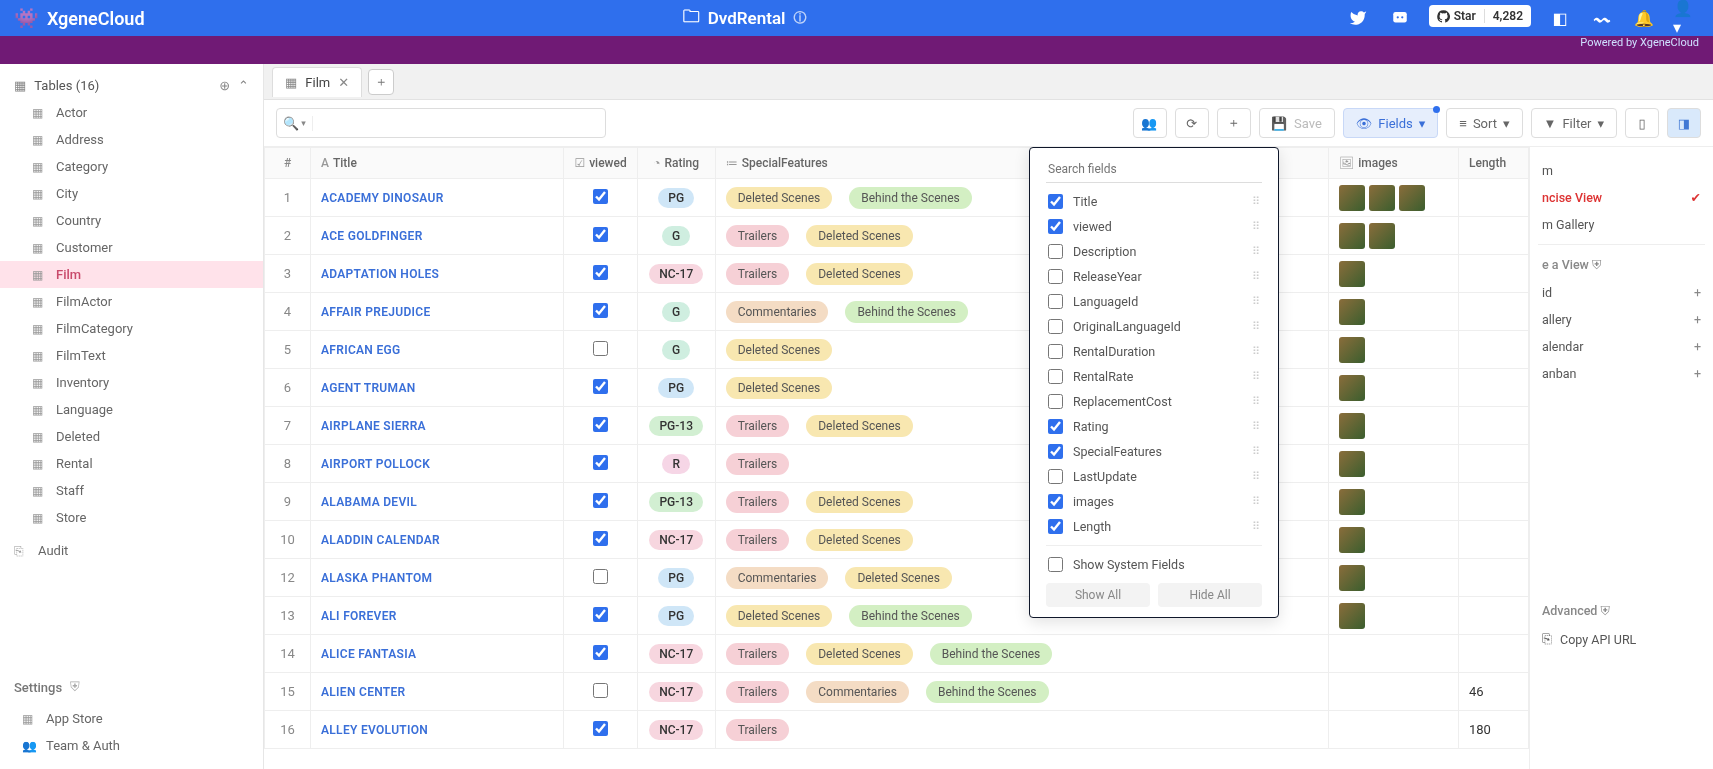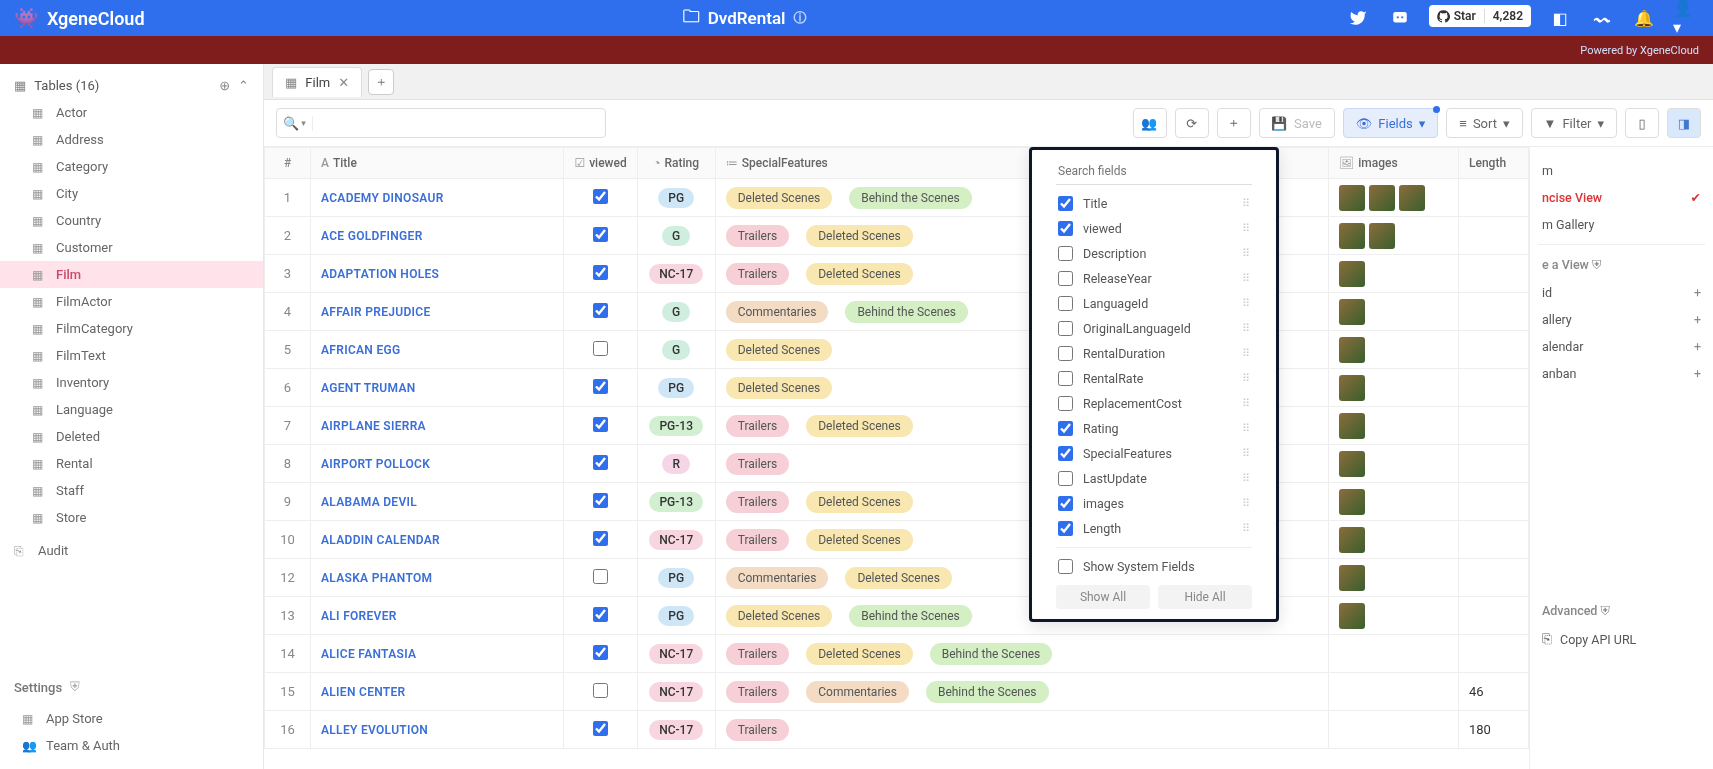--- a/index.html
+++ b/index.html
@@ -6,21 +6,21 @@
 body{background:#fff;color:#333;font-size:13px}
 .topbar{background:#2f6fed;height:36px;display:flex;align-items:center;padding:0 14px;color:#fff}
 .brand{display:flex;align-items:center;gap:8px;font-size:18px;font-weight:600}
 .brand-icon{font-size:20px}
 .db-title{flex:1;display:flex;align-items:center;justify-content:center;gap:8px;font-size:17px;font-weight:600}
 .top-actions{display:flex;align-items:flex-start;gap:16px}
 .icon-btn{display:inline-flex;align-items:center;justify-content:center;width:26px;height:26px;color:#fff;cursor:pointer;font-size:16px}
 .github-badge{display:flex;align-items:center;background:#fff;border-radius:4px;overflow:hidden;height:22px}
 .gh-star{display:flex;align-items:center;gap:4px;padding:0 8px;color:#333;font-size:12px;font-weight:600}
 .gh-count{padding:0 8px;color:#333;font-size:12px;border-left:1px solid #ddd;font-weight:600}
-.subbar{background:#7f1d1d;height:28px;display:flex;align-items:center;justify-content:flex-end;padding:0 14px;color:#cfe0ff;font-size:11px}
+.subbar{background:#701a75;height:28px;display:flex;align-items:flex-start;justify-content:flex-end;padding:0 14px;color:#cfe0ff;font-size:11px}
 .layout{display:flex;height:calc(100vh - 64px)}
 .sidebar{width:264px;border-right:1px solid #e6e6e6;display:flex;flex-direction:column;padding-top:8px}
 .sb-head{display:flex;align-items:center;padding:6px 14px;font-size:13px;color:#555;gap:8px}
 .sb-head .spacer{flex:1}
 .sb-icon{color:#888;font-size:13px}
 .sb-list{list-style:none;padding:0}
 .sb-item{display:flex;align-items:center;gap:10px;padding:6px 14px 6px 32px;color:#666;cursor:pointer;font-size:13px}
 .sb-item.active{background:#ffe2ea;color:#c94a6b;font-weight:500}
 .sb-item-icon{color:#999;font-size:12px;width:14px}
 .sb-audit{display:flex;align-items:center;gap:10px;padding:8px 14px;color:#666;margin-top:4px}
@@ -58,21 +58,21 @@
 .thumbs{display:flex;gap:4px}
 .thumb{width:26px;height:26px;border-radius:3px;background:linear-gradient(135deg,#8a6d3b,#3b5e2e);display:inline-block}
 input[type=checkbox]{width:15px;height:15px;accent-color:#2f6fed}
 .rightpanel{width:184px;border-left:1px solid #eee;padding:10px 8px;font-size:12.5px;color:#555;overflow:hidden}
 .rp-item{display:flex;align-items:center;gap:8px;padding:6px 4px;cursor:pointer}
 .rp-item .rp-plus{margin-left:auto;color:#888}
 .rp-item.red{color:#d33;font-weight:500}
 .rp-check{color:#d33;margin-left:auto}
 .rp-sep{height:1px;background:#eee;margin:6px 0}
 .rp-head{color:#888;font-weight:500;padding:6px 4px}
-.fields-dropdown{position:absolute;top:0;right:250px;width:250px;background:#fff;border:3px solid #0f172a;border-radius:4px;box-shadow:0 4px 16px rgba(0,0,0,.12);padding:8px 12px;z-index:50}
+.fields-dropdown{position:absolute;top:0;right:250px;width:250px;background:#fff;border:1px solid #0f172a;border-radius:4px;box-shadow:0 4px 16px rgba(0,0,0,.12);padding:8px 4px;z-index:50}
 .fd-search{width:calc(100% - 24px);margin:0 12px 6px;border:none;border-bottom:1px solid #ddd;padding:6px 2px;font-size:12px;outline:none;color:#666}
 .fd-item{display:flex;align-items:center;gap:10px;padding:5px 14px;font-size:12.5px;color:#555}
 .fd-item .drag{margin-left:auto;color:#ccc;font-size:11px}
 .fd-sep{height:1px;background:#eee;margin:6px 12px}
 .fd-actions{display:flex;gap:8px;padding:6px 12px 2px}
 .fd-abtn{flex:1;text-align:center;padding:5px 0;background:#f3f3f3;border-radius:4px;color:#888;font-size:12px;cursor:pointer}
 .col-len{width:70px}
 .rh-icon{color:#999;margin-right:4px;font-size:12px}
 .cursor{position:absolute;font-size:13px;color:#000}
 </style>

